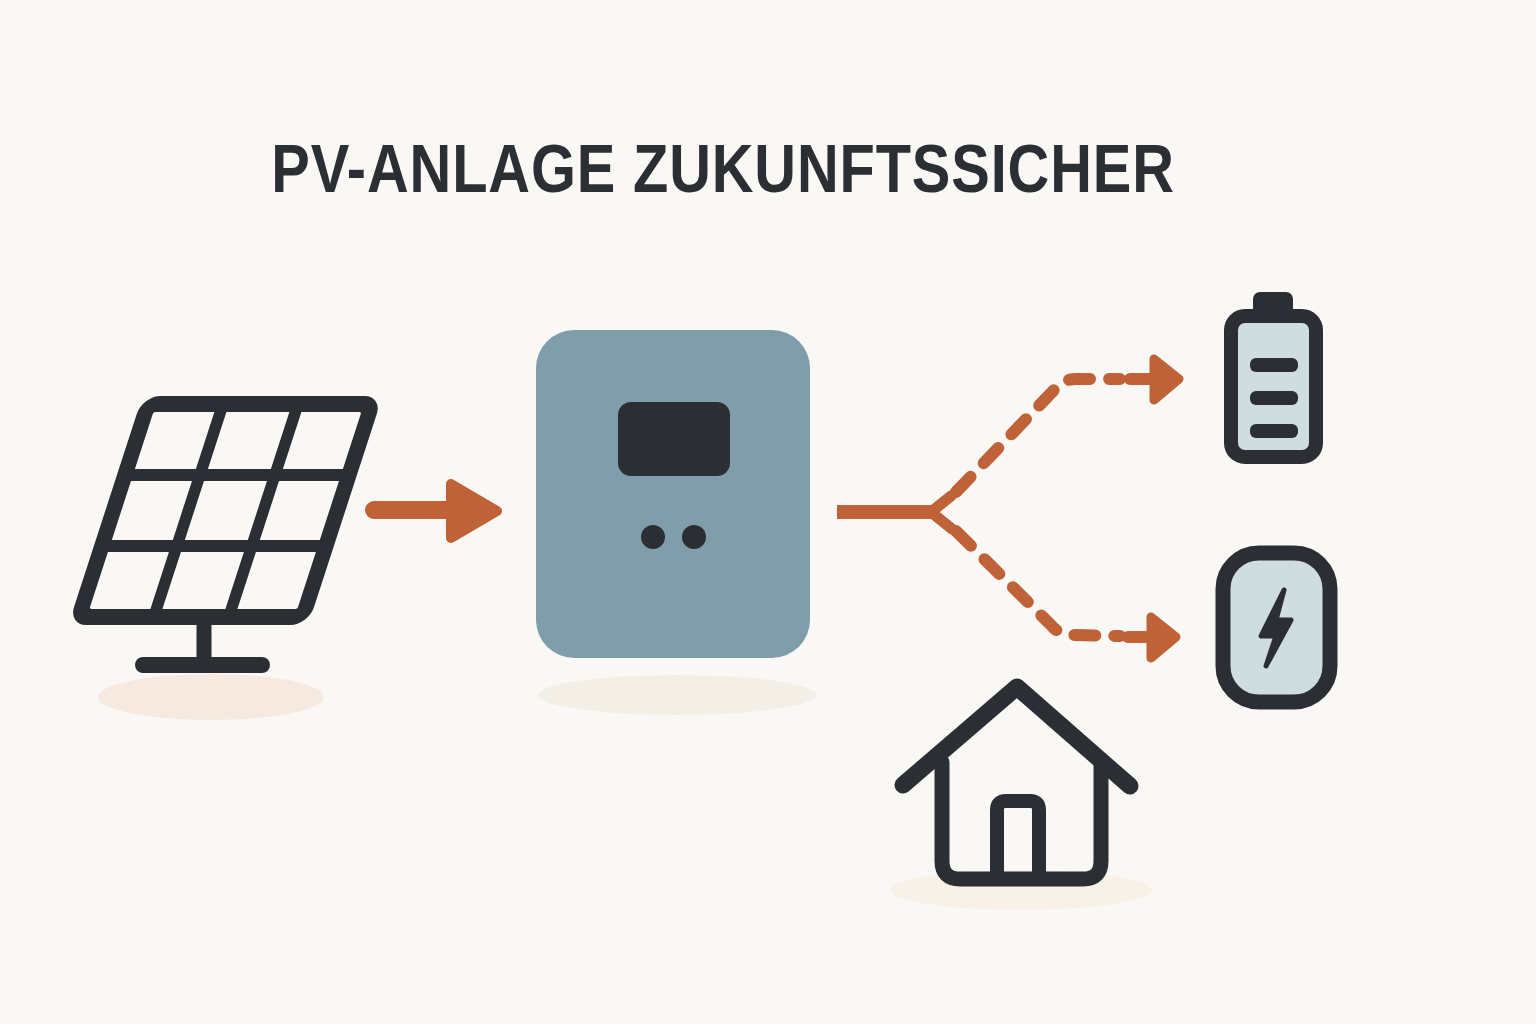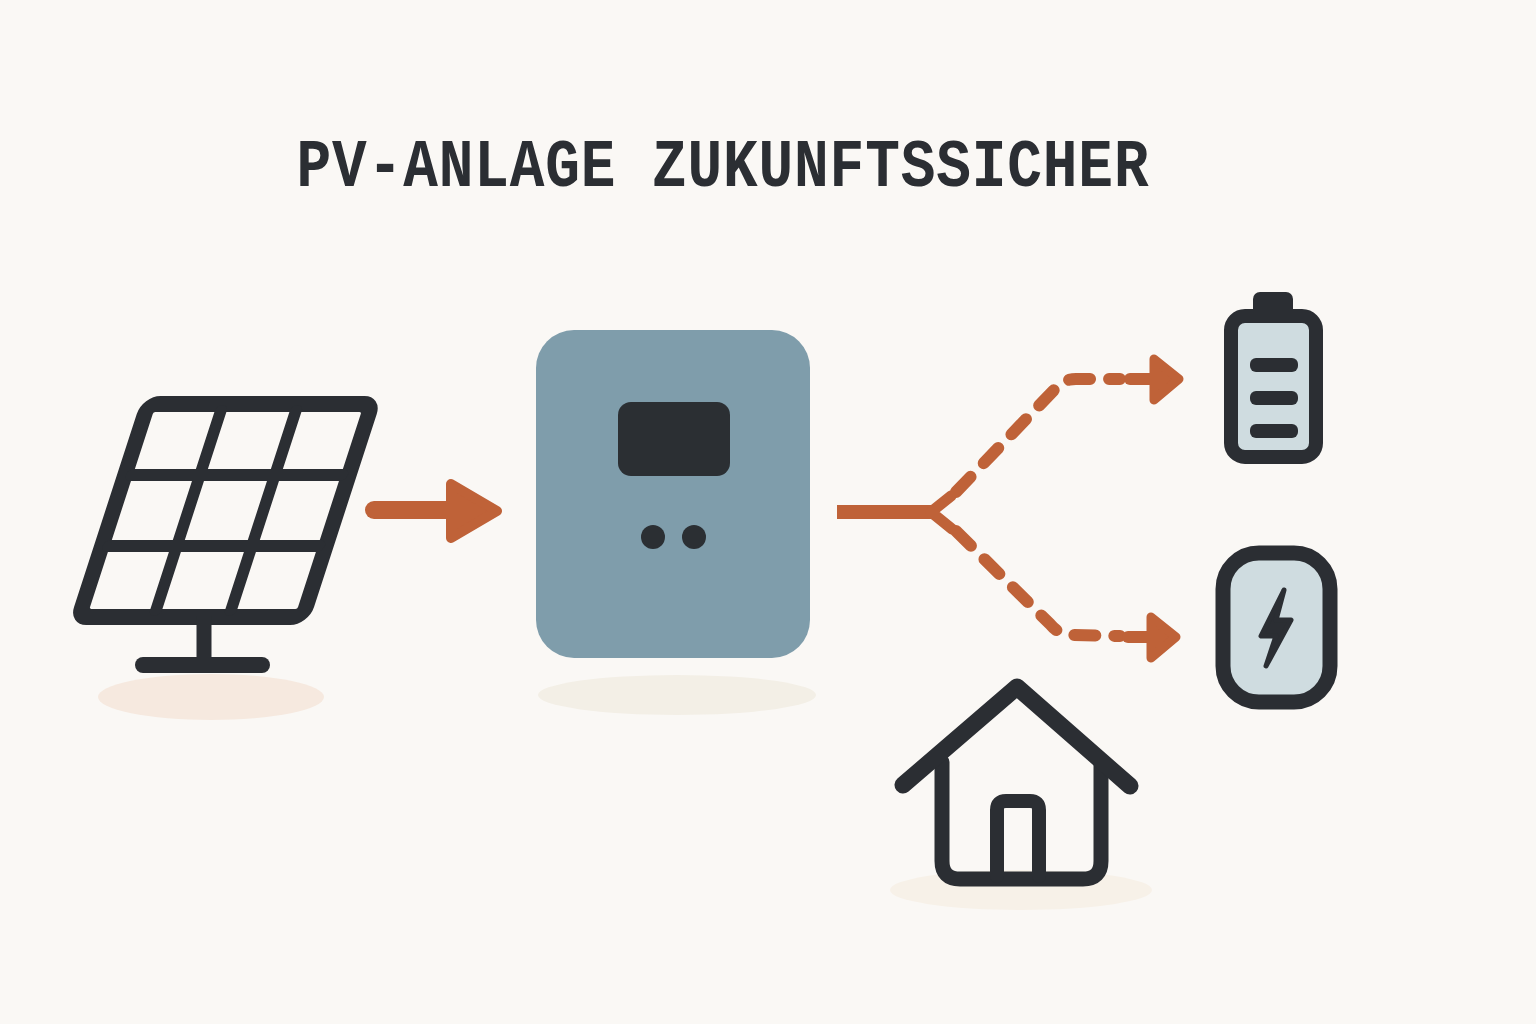--- a/index.html
+++ b/index.html
@@ -2,21 +2,21 @@
 <html style="--background: #faf8f5; --ink: #2b2e33; --accent: #bf6238; --inverter-body: #7f9dab; --display: #2b2f33; --device-fill: #cfdce0; --shadow-warm: #f6e9df; --shadow-soft: #f3efe6; --shadow-faint: #f7f1e8;"><head>
 <meta charset="utf-8">
 <style>
   html, body { margin: 0; padding: 0; }
   body { width: 1536px; height: 1024px; overflow: hidden; }
   .stage {
     position: relative;
     width: 1536px;
     height: 1024px;
     background: var(--background, #faf8f5);
-    font-family: Liberation Mono, monospace;
+    font-family: Liberation Sans, sans-serif;
   }
   .title {
     position: absolute;
     left: 0;
     right: 0;
     top: 134px;
     margin: 0;
     text-align: center;
     font-size: 68px;
     line-height: 1;

